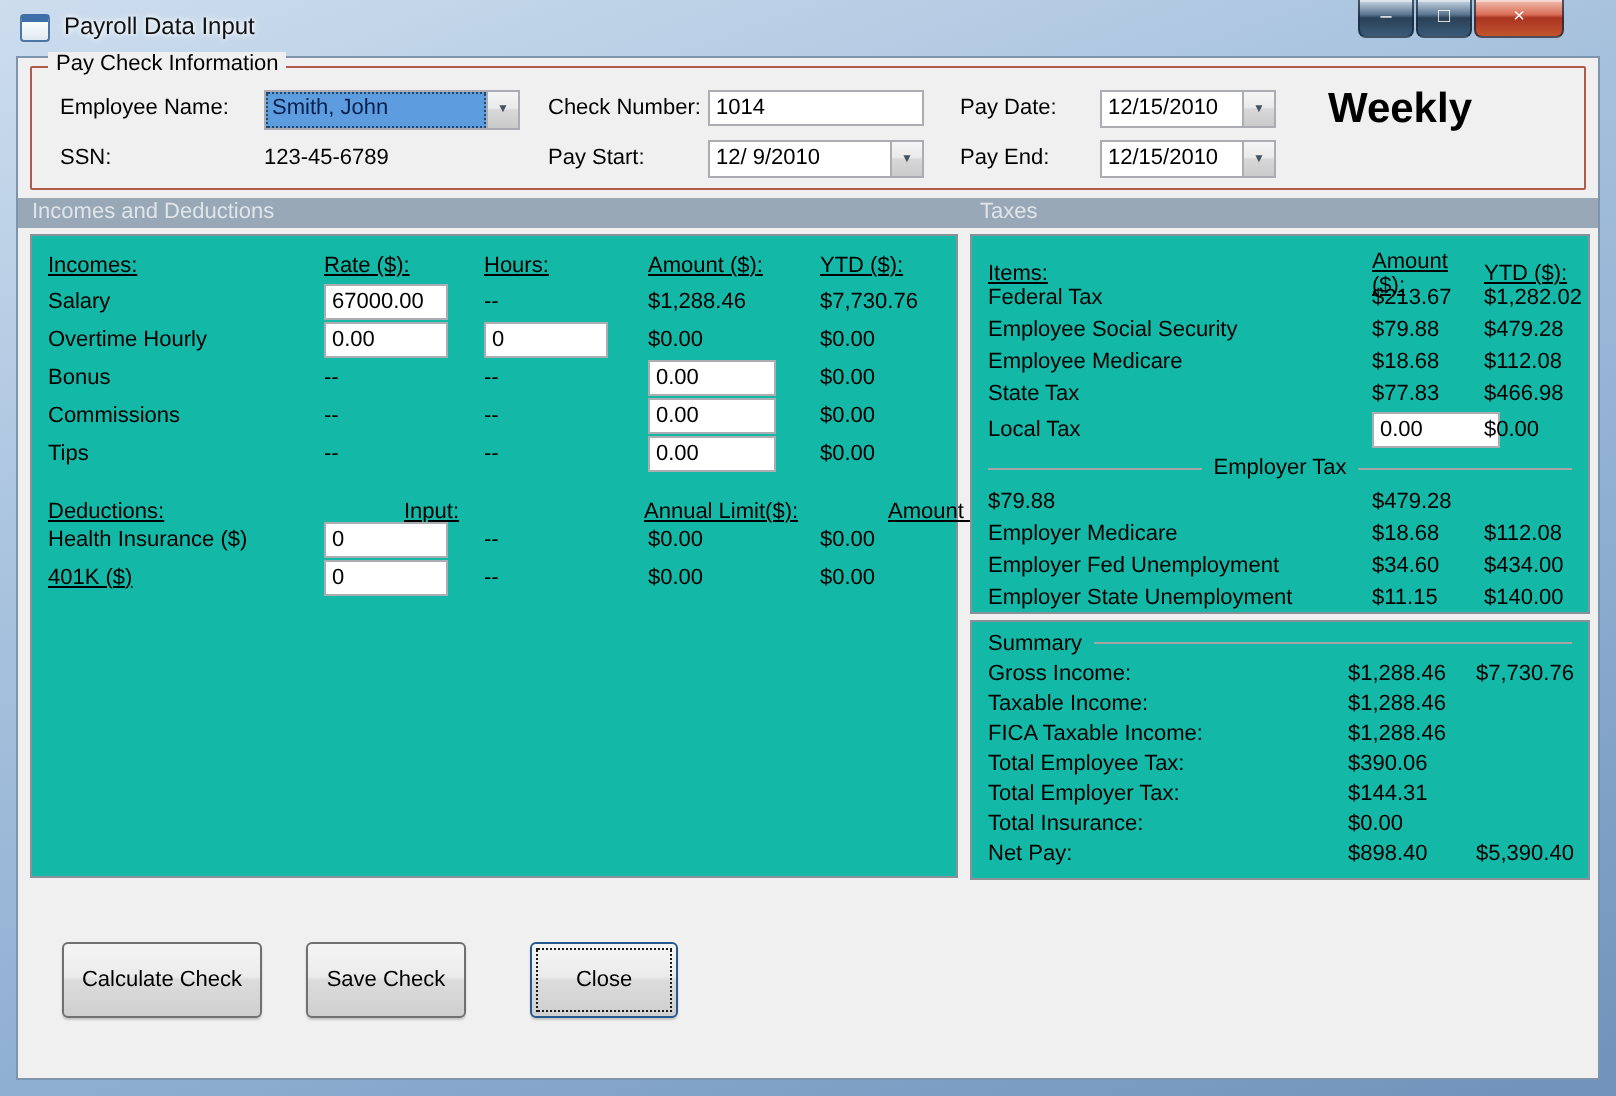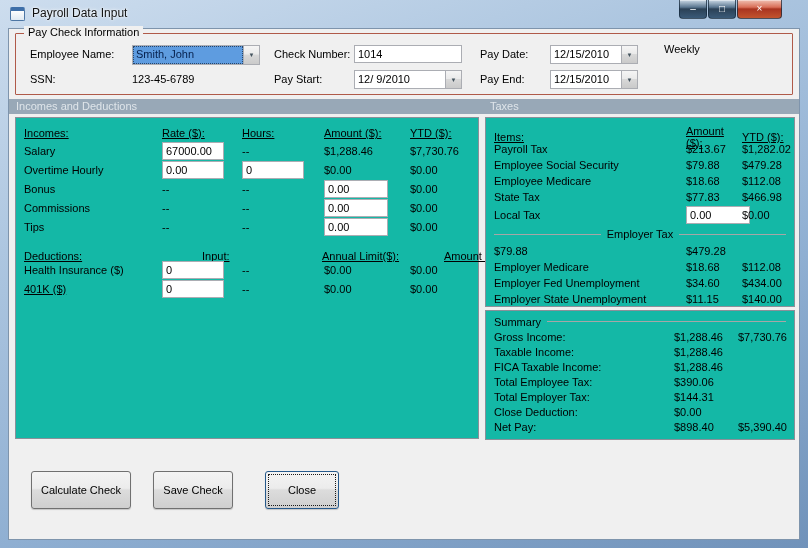--- a/index.html
+++ b/index.html
@@ -56,21 +56,21 @@
     position:absolute; background:#fff; border:1px solid #abadb3;
     display:flex; align-items:stretch; font-size:11px; height:20px;
   }
   .combo .txt { flex:1; padding:2px 3px 0 3px; white-space:nowrap; overflow:hidden; }
   .combo .arrow {
     width:16px; display:flex; align-items:center; justify-content:center;
     font-size:6px; color:#44545f; border-left:1px solid #abadb3;
     background:linear-gradient(#f5f5f5,#eaeaea 45%,#d8d8d8 50%,#cacaca);
   }
   .combo.selected .txt { background:#5e9ce0; color:#06204c; outline:1px dotted #27466b; outline-offset:-1px; }
-  .weekly { font-size:11px; font-weight:normal; }
+  .weekly { font-size:21px; font-weight:bold; }
   
   .band {
     position:absolute; left:0; top:70px; width:790px; height:15px;
     background:#98a8b7; color:#dfe5ea; font-size:11px;
   }
   .band .s1 { position:absolute; left:7px; top:1px; }
   .band .s2 { position:absolute; left:481px; top:1px; }
   
   .panel { position:absolute; background:#14b8a6; border:1px solid #8a9099; }
   .incomes-panel { left:6px;  top:88px;  width:464px; height:322px; }
@@ -249,21 +249,21 @@
 
   <div class="panel taxes-panel">
     <div class="tax-body">
       <div class="row3t">
         <span class="u">Items:</span>
         <span class="u">Amount ($):</span>
         <span class="u">YTD ($):</span>
       </div>
 
       <div class="row3t">
-        <span>Payroll Tax</span>
+        <span>Federal Tax</span>
         <span>$213.67</span>
         <span>$1,282.02</span>
       </div>
       <div class="row3t">
         <span>Employee Social Security</span>
         <span>$79.88</span>
         <span>$479.28</span>
       </div>
       <div class="row3t">
         <span>Employee Medicare</span>
@@ -330,21 +330,21 @@
       <span>Total Employee Tax:</span>
       <span>$390.06</span>
       <span></span>
     </div>
     <div class="row3s">
       <span>Total Employer Tax:</span>
       <span>$144.31</span>
       <span></span>
     </div>
     <div class="row3s">
-      <span>Close Deduction:</span>
+      <span>Total Insurance:</span>
       <span>$0.00</span>
       <span></span>
     </div>
     <div class="row3s">
       <span>Net Pay:</span>
       <span>$898.40</span>
       <span>$5,390.40</span>
     </div>
   </div>
 

